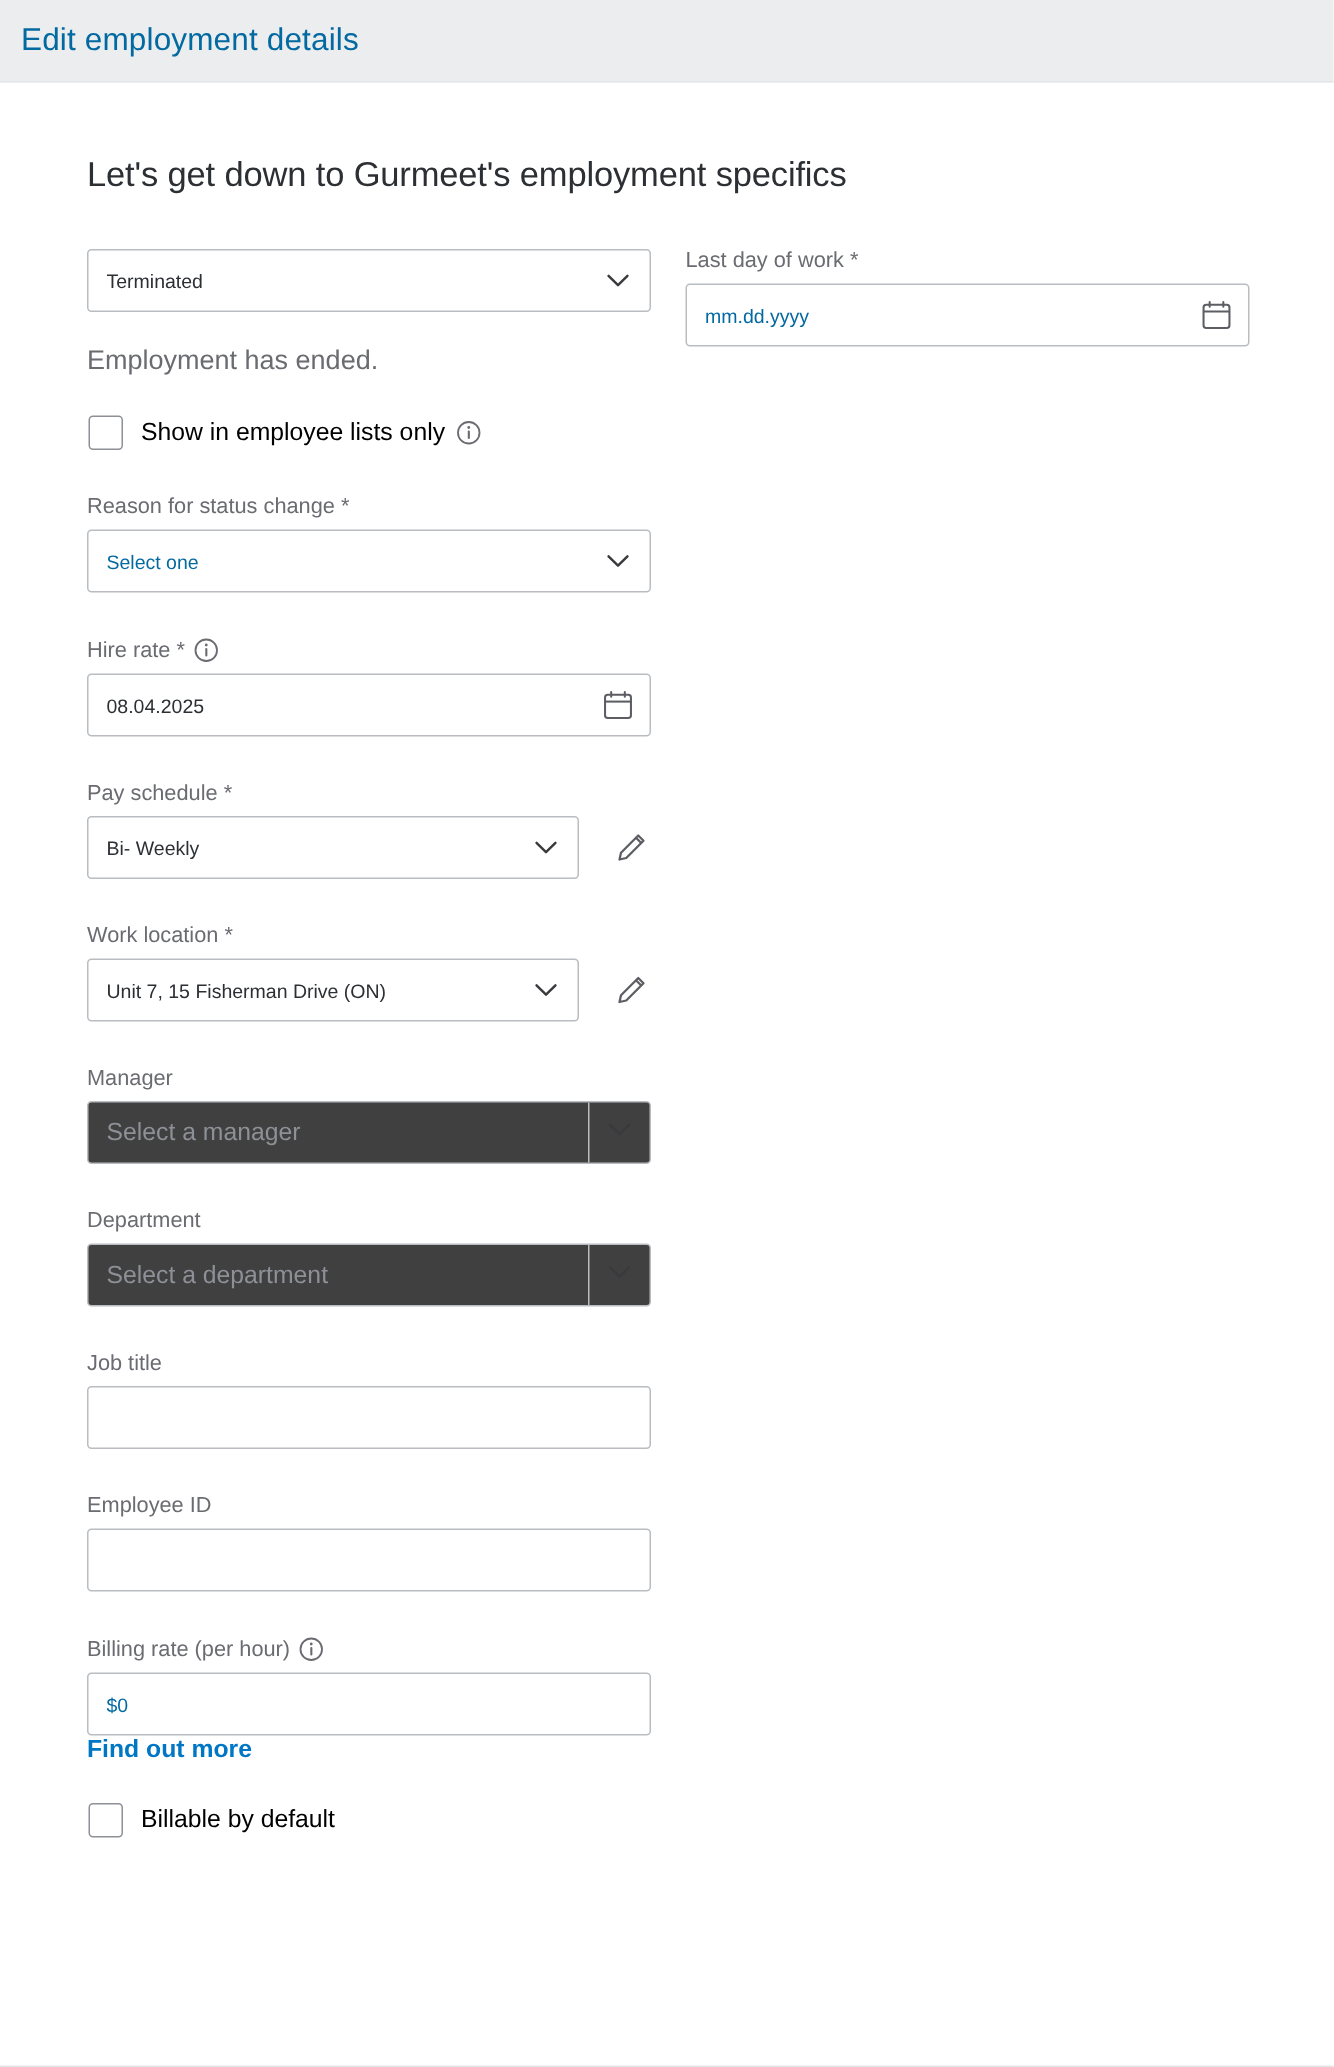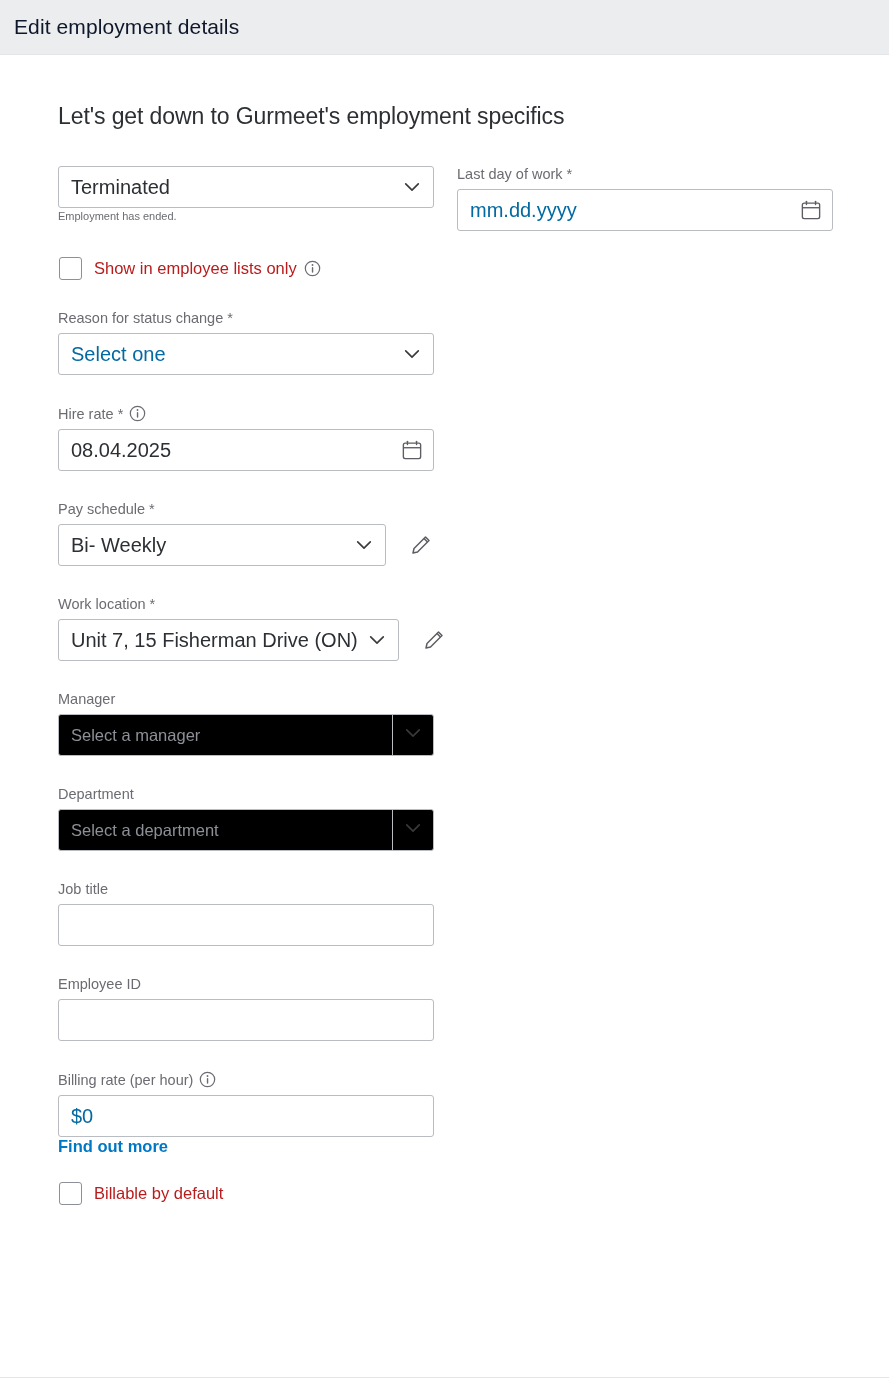--- a/index.html
+++ b/index.html
@@ -28,21 +28,21 @@
     height: 55px;
     background: #ebedee;
     border-bottom: 1px solid #e3e5e8;
     display: flex;
     align-items: center;
     padding-left: 14px;
     box-sizing: border-box;
   }
   .titlebar-title {
     font-size: 21px;
-    color: #0f172a;
+    color: #0369a1;
     letter-spacing: 0.1px;
   }
 
   
   .content {
     padding: 0 0 0 58px;
     box-sizing: border-box;
   }
 
   .page-heading {
@@ -88,21 +88,21 @@
   .input-box {
     width: 376px;
     height: 42px;
     border: 1px solid #b9bcc0;
     border-radius: 3px;
     background: #ffffff;
     box-sizing: border-box;
     display: flex;
     align-items: center;
     padding: 0 12px;
-    font-size: 20px;
+    font-size: 13px;
     color: #2c2f33;
   }
 
   .input-box.placeholder-text {
     color: #0369a1;
   }
 
   .input-value {
     flex: 1;
     white-space: nowrap;
@@ -128,21 +128,21 @@
 
   
   .split-select {
     width: 376px;
     height: 42px;
     border: 1px solid #b9bcc0;
     border-radius: 3px;
     box-sizing: border-box;
     display: flex;
     align-items: stretch;
-    background: #000000;
+    background: #404040;
   }
   .split-select .text {
     flex: 1;
     display: flex;
     align-items: center;
     padding: 0 12px;
     font-size: 16.5px;
     color: #8d9096;
     white-space: nowrap;
     overflow: hidden;
@@ -158,44 +158,44 @@
   .cal-icon {
     position: absolute;
     right: 12px;
     top: 50%;
     transform: translateY(-50%);
     width: 20px;
     height: 20px;
   }
 
   .helper {
-    font-size: 11px;
+    font-size: 18px;
     color: #6b6c72;
-    margin-top: 2px;
+    margin-top: 22px;
   }
 
   .checkbox-row {
     display: flex;
     align-items: center;
     gap: 12px;
     margin-top: 26px;
     padding-left: 1px;
   }
   .checkbox {
     width: 23px;
     height: 23px;
     border: 1.6px solid #8d9096;
     border-radius: 3px;
     background: #fff;
     box-sizing: border-box;
     flex: none;
   }
   .checkbox-label {
     font-size: 16.5px;
-    color: #b91c1c;
+    color: #000000;
     display: flex;
     align-items: center;
     gap: 7px;
   }
 
   .info-icon {
     width: 17px;
     height: 17px;
     flex: none;
     display: inline-block;

